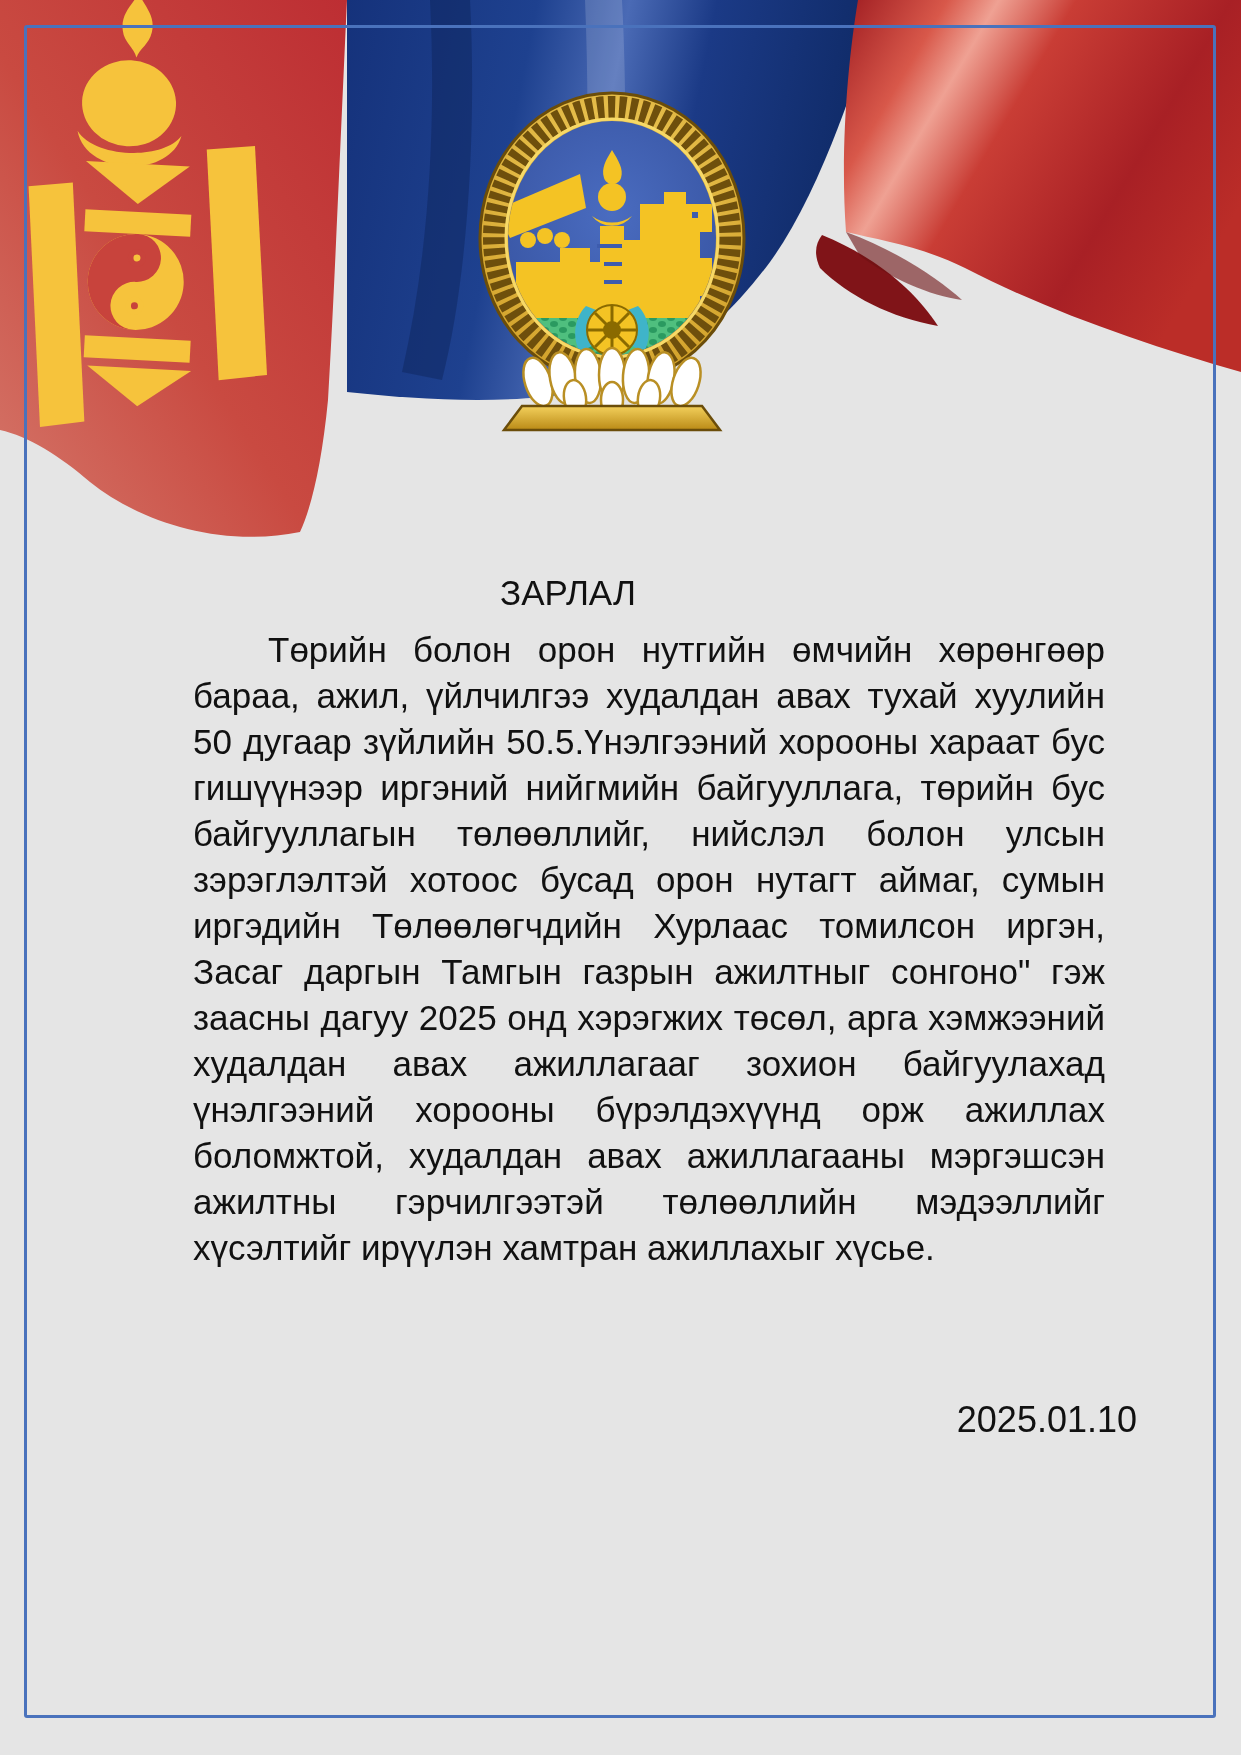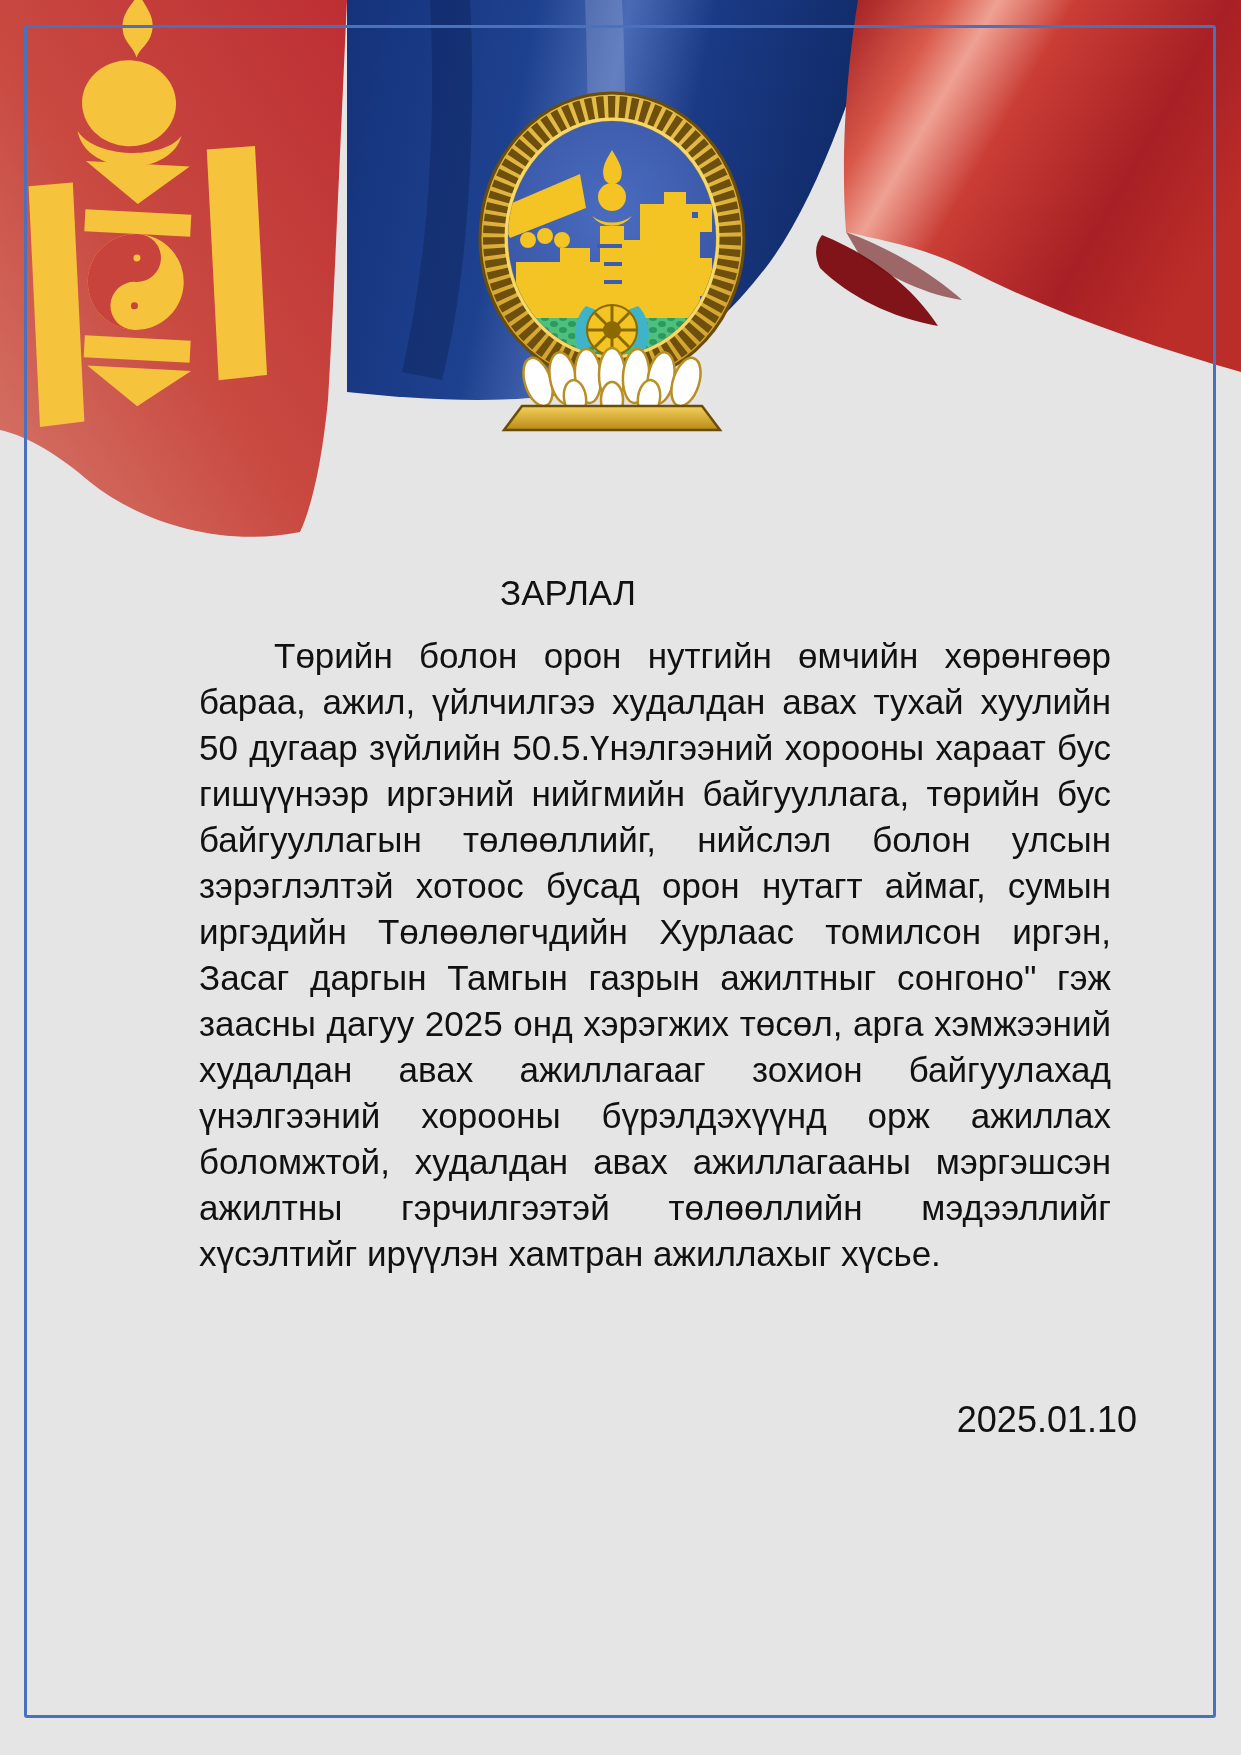--- a/index.html
+++ b/index.html
@@ -29,21 +29,21 @@
     color:#111111;
     z-index:2;
   }
   .doc-body{
     position:absolute;
     left:188px;top:622px;width:912px;
     font-size:35px;line-height:46px;
     color:#111111;
     text-align:justify;
     text-indent:75px;
-    margin:11px;
+    margin:5px;
     z-index:2;
   }
   .doc-date{
     position:absolute;
     left:225px;top:1398px;width:912px;
     text-align:right;
     font-size:36px;line-height:44px;
     color:#111111;
     z-index:2;
   }

